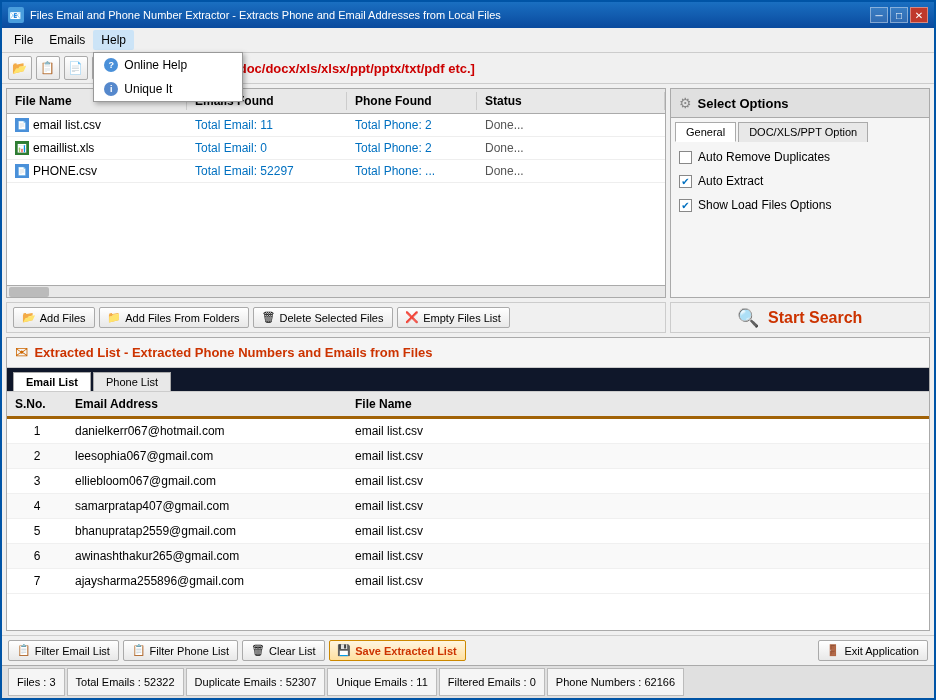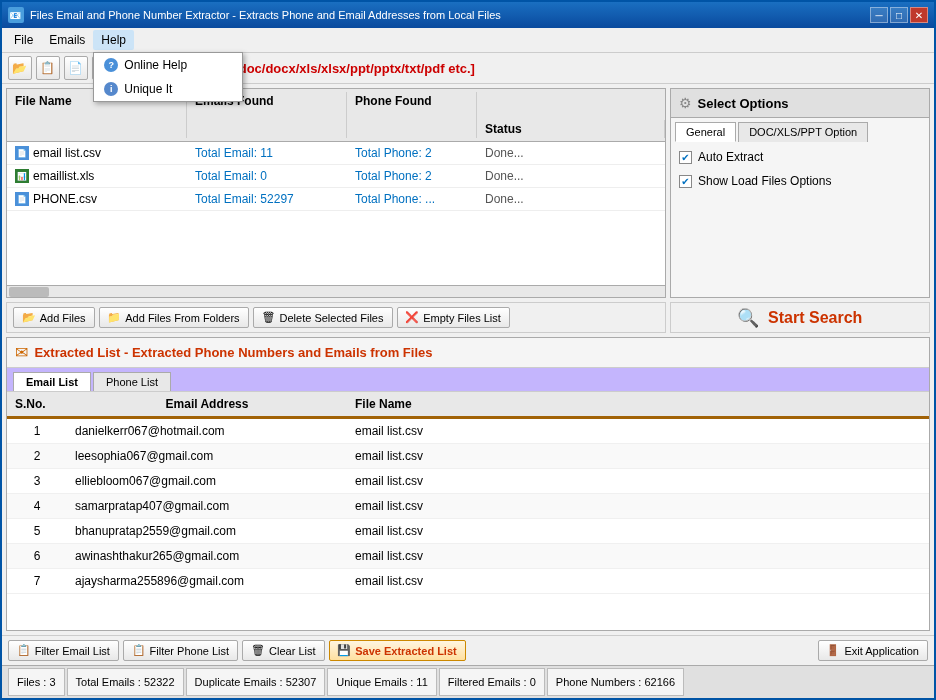--- a/index.html
+++ b/index.html
@@ -160,21 +160,21 @@
       font-weight: bold;
       padding: 3px 0;
     }
     .th-cell {
       padding: 2px 8px;
       border-right: 1px solid #ccc;
     }
     .th-cell:first-child { width: 180px; }
     .th-cell:nth-child(2) { width: 160px; }
     .th-cell:nth-child(3) { width: 130px; }
-    .th-cell:nth-child(4) { flex: 1; margin-top: 28px; }
+    .th-cell:nth-child(4) { flex: 1; }
     .file-rows {
       flex: 1;
       overflow-y: auto;
     }
     .file-row {
       display: flex;
       border-bottom: 1px solid #eee;
       padding: 2px 0;
     }
     .fc-cell {
@@ -308,21 +308,21 @@
     }
     .extracted-title {
       color: #cc3300;
       font-weight: bold;
       font-size: 13px;
     }
     .list-tabs {
       display: flex;
       padding: 4px 6px 0;
       gap: 2px;
-      background: #c4b5fd;
+      background: #0f172a;
       border-bottom: 1px solid #ccc;
     }
     .list-tab {
       padding: 3px 12px;
       border: 1px solid #aaa;
       background: #e8e8e8;
       cursor: pointer;
       border-bottom: none;
       font-size: 11px;
     }
@@ -340,21 +340,21 @@
       display: flex;
       background: #e8e8e8;
       border-bottom: 3px solid #a16207;
       padding: 3px 0;
       font-weight: bold;
     }
     .eth-cell {
       padding: 2px 8px;
     }
     .eth-cell:first-child { width: 60px; }
-    .eth-cell:nth-child(2) { width: 280px; text-align: center; }
+    .eth-cell:nth-child(2) { width: 280px; }
     .eth-cell:nth-child(3) { flex: 1; }
     .email-rows {
       flex: 1;
       overflow-y: scroll;
       overflow-x: hidden;
     }
     .email-row {
       display: flex;
       border-bottom: 1px solid #f0f0f0;
       padding: 3px 0;
@@ -509,20 +509,24 @@
         <div class="right-panel-header">
           <span class="gear-icon">⚙</span>
           <span class="right-panel-title">Select Options</span>
         </div>
         <div class="options-tabs">
           <div class="opt-tab active">General</div>
           <div class="opt-tab">DOC/XLS/PPT Option</div>
         </div>
         <div class="options-content">
           <div class="checkbox-row">
+            <div class="checkbox-box"></div>
+            <span>Auto Remove Duplicates</span>
+          </div>
+          <div class="checkbox-row">
             <div class="checkbox-box checked">✔</div>
             <span>Auto Extract</span>
           </div>
           <div class="checkbox-row">
             <div class="checkbox-box checked">✔</div>
             <span>Show Load Files Options</span>
           </div>
         </div>
       </div>
     </div>

